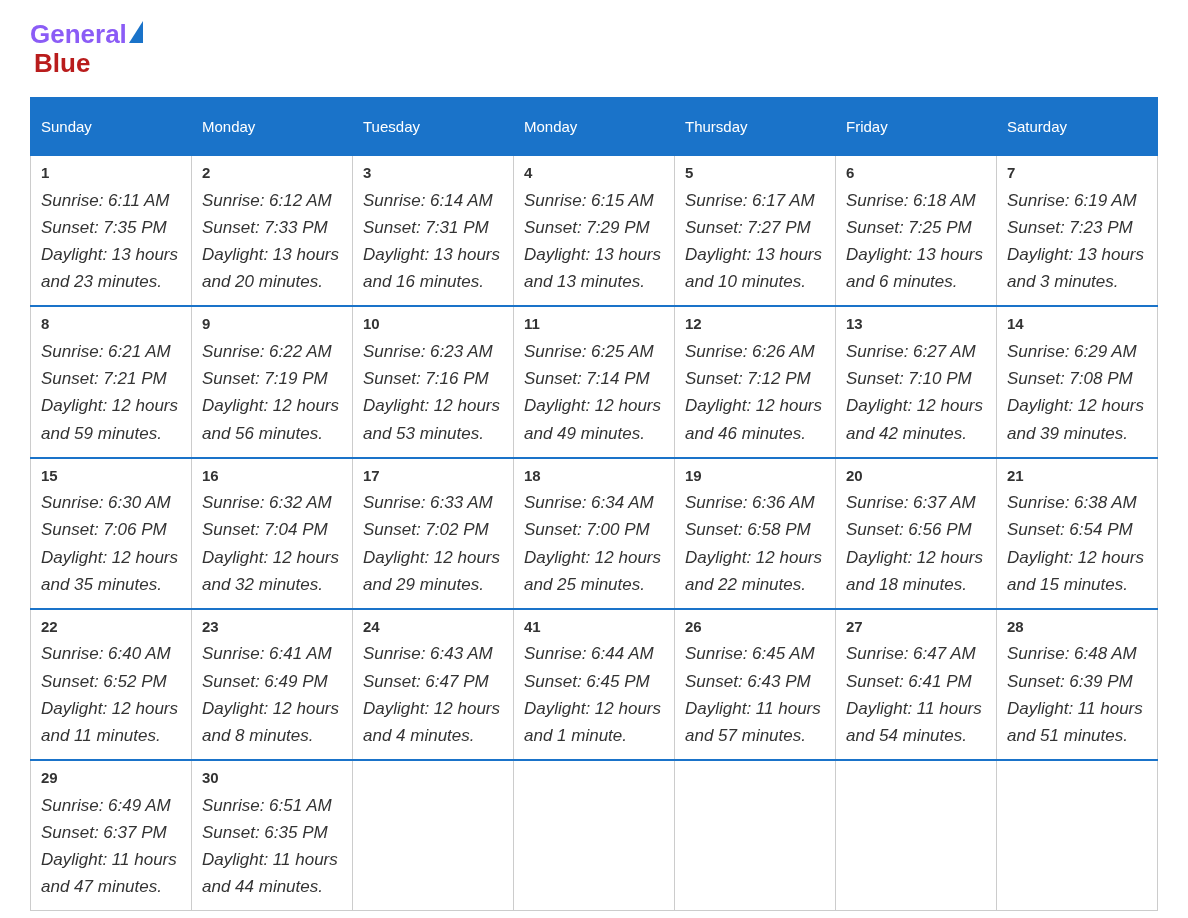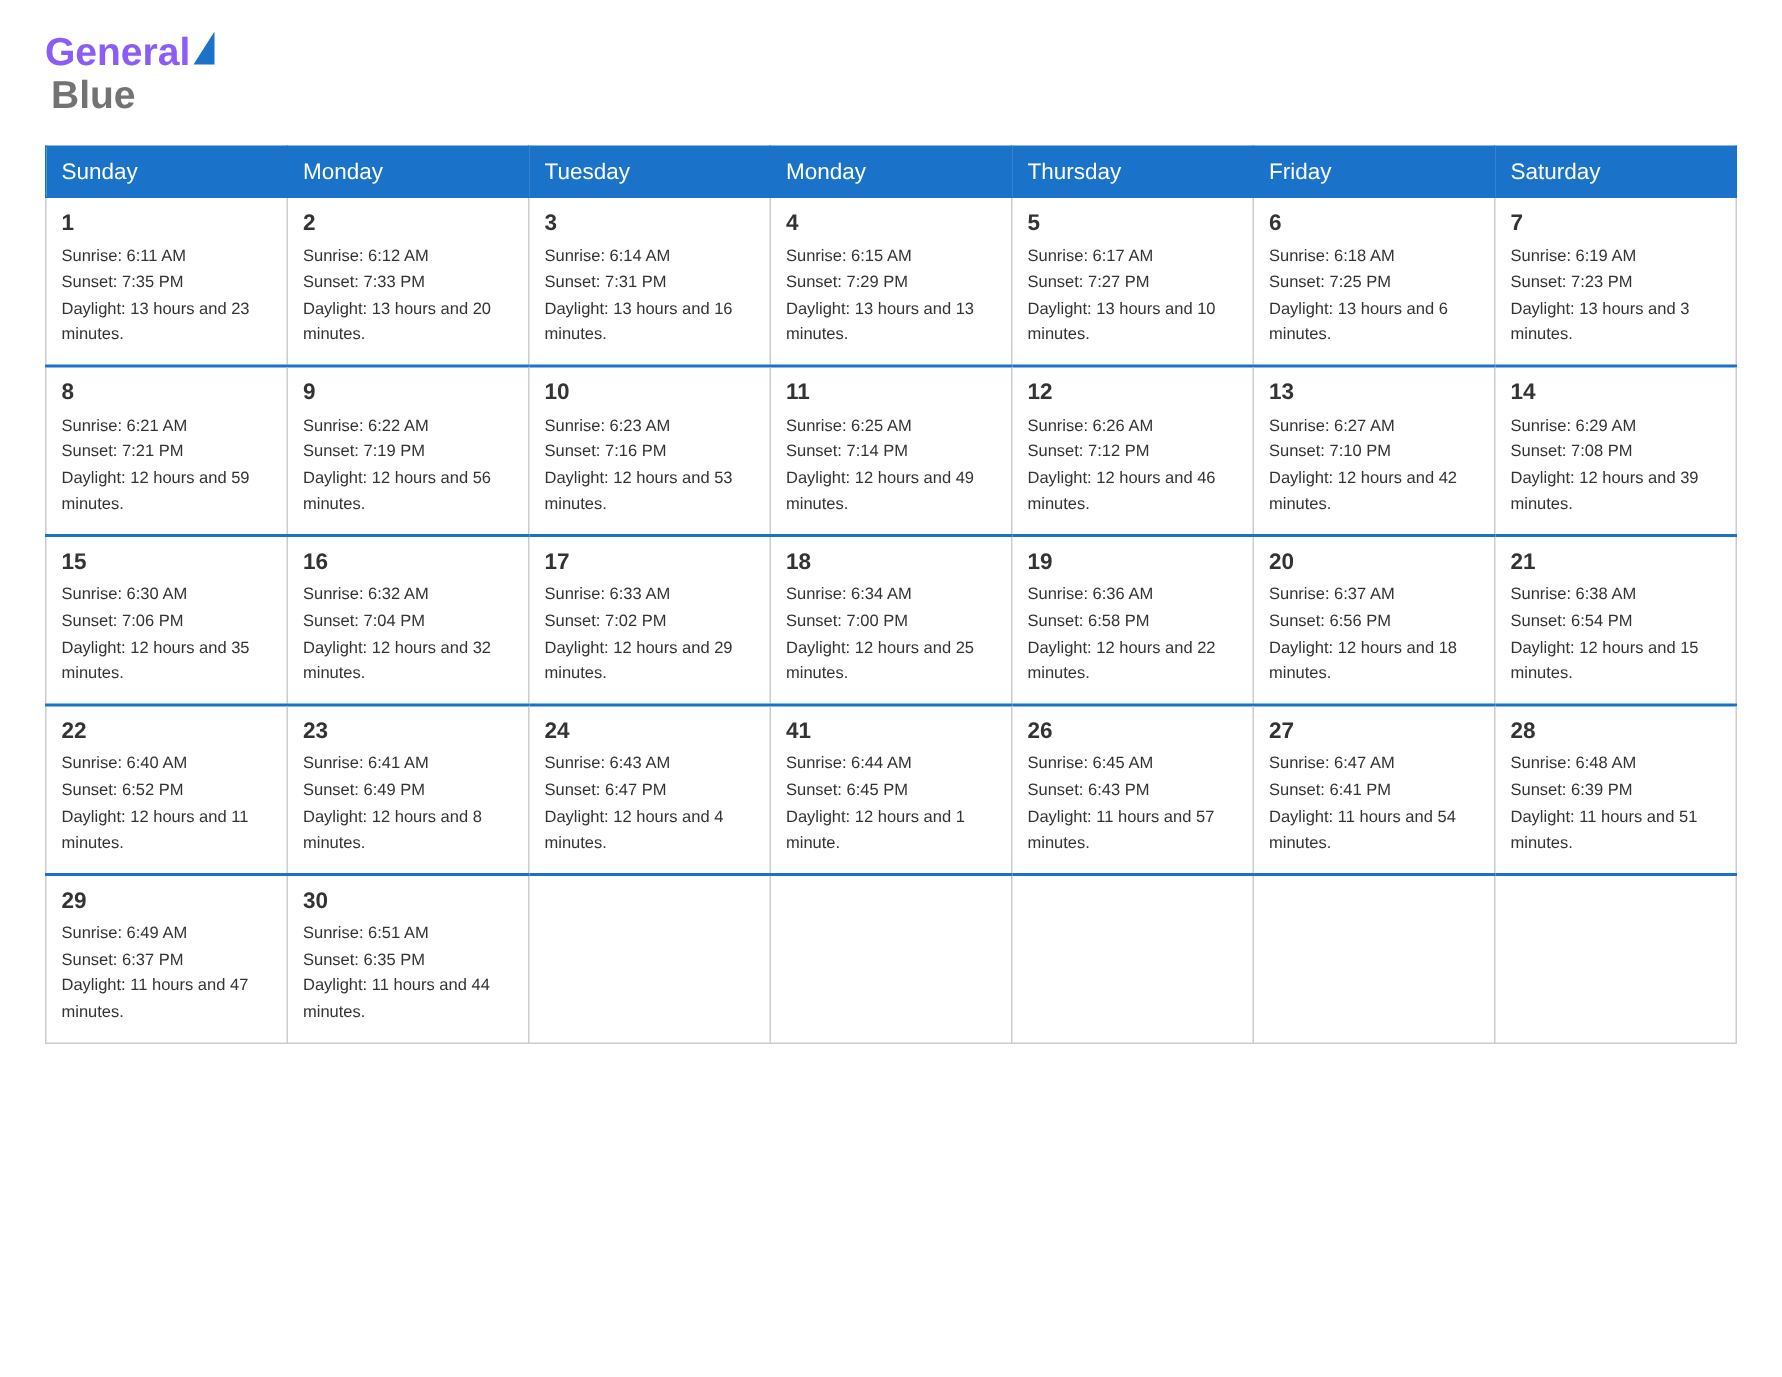--- a/index.html
+++ b/index.html
@@ -20,21 +20,21 @@
       align-items: center;
     }
     .logo-text-general {
       font-size: 26px;
       font-weight: bold;
       color: #8b5cf6;
     }
     .logo-text-blue {
       font-size: 26px;
       font-weight: bold;
-      color: #737373;
+      color: #b91c1c;
     }
     .logo-triangle {
       width: 0;
       height: 0;
       border-left: 14px solid transparent;
       border-right: 0px solid transparent;
       border-bottom: 22px solid #1a73c9;
       margin-left: 2px;
       margin-top: -4px;
     }
@@ -53,44 +53,45 @@
       margin-top: 4px;
     }
     table {
       width: 100%;
       border-collapse: collapse;
       table-layout: fixed;
     }
     th {
       background-color: #1a73c9;
       color: #fff;
-      padding: 8px 10px;
+      padding: 20px 10px;
       font-size: 15px;
       font-weight: normal;
       text-align: left;
       border: 1px solid #1a73c9;
     }
     td {
       vertical-align: top;
       padding: 6px 10px 10px 10px;
       border: 1px solid #ccc;
       font-size: 12.5px;
       line-height: 1.5;
       min-height: 100px;
     }
     td .day-num {
       font-size: 15px;
       font-weight: bold;
       display: block;
       margin-bottom: 2px;
     }
     td .day-info {
-      font-size: 11px;
+      font-size: 17px;
       color: #333;
       line-height: 1.6;
+      font-style: italic;
     }
     tr:not(:last-child) td {
       border-bottom: 2px solid #1a73c9;
     }
     td.empty {
       background: #fff;
     }
   </style>
 </head>
 <body>

